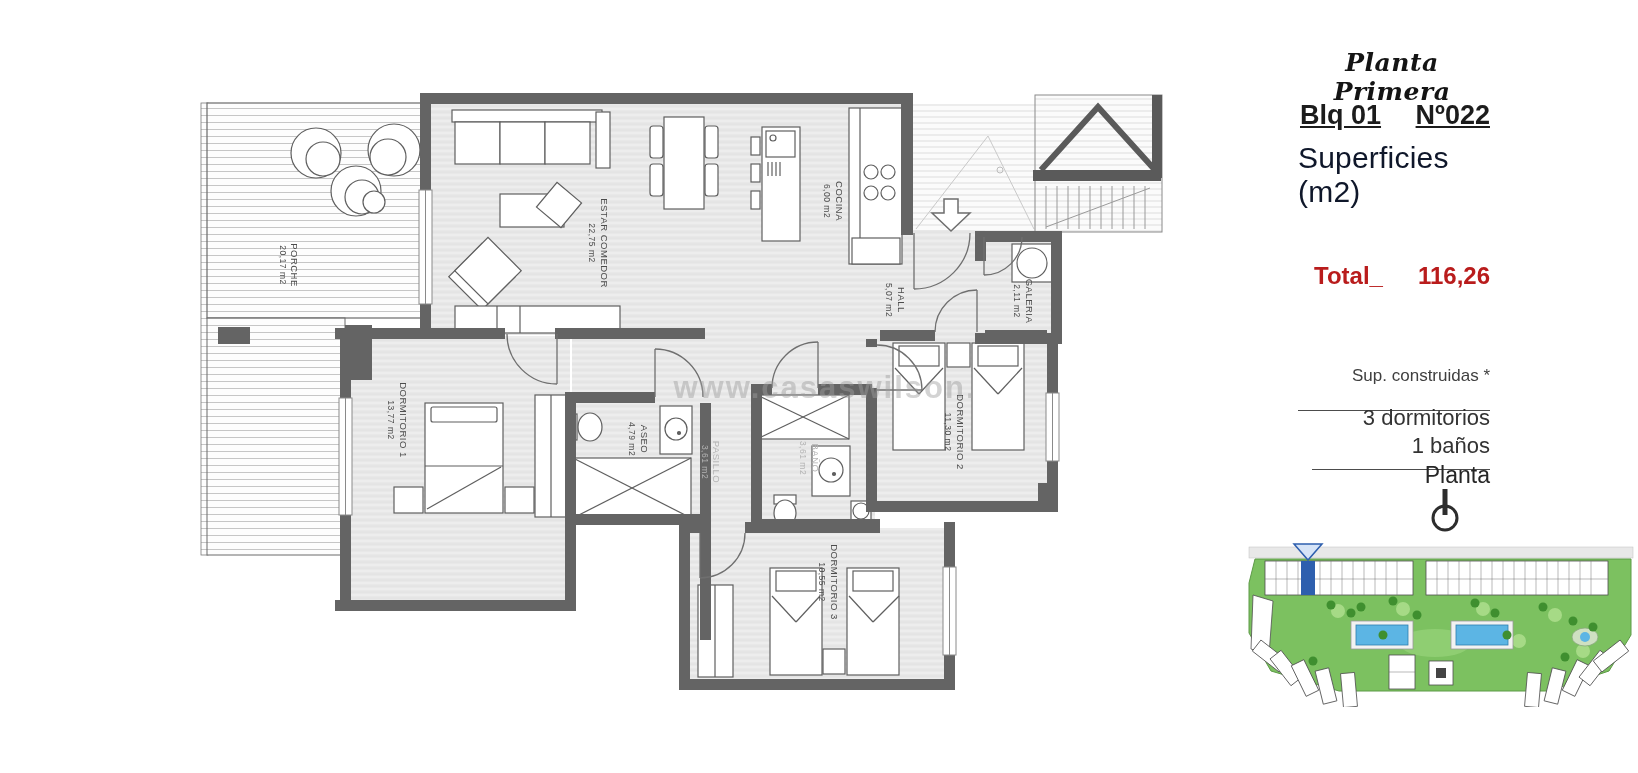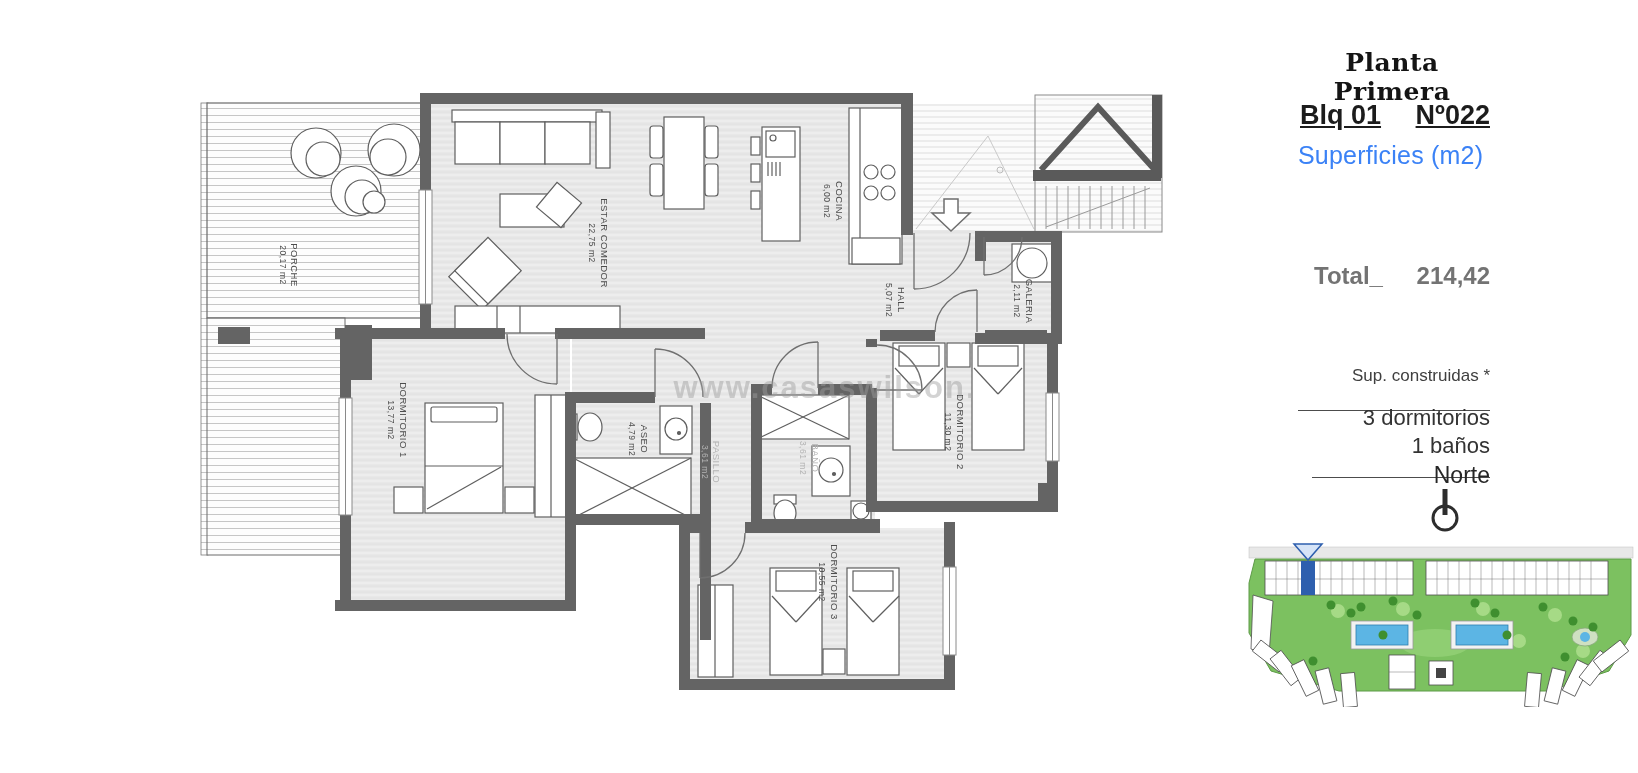--- a/index.html
+++ b/index.html
@@ -2,32 +2,32 @@
 <html><head>
 <meta charset="utf-8">
 <style>
   html,body{margin:0;padding:0;background:#fff;}
   .stage{position:relative;width:1638px;height:773px;background:#ffffff;overflow:hidden;
          font-family:"Liberation Sans",sans-serif;color:#333;}
   .plan-svg{position:absolute;left:0;top:0;}
   
   .sidebar{position:absolute;left:1292px;top:0;width:200px;height:773px;}
   .plan-title{position:absolute;top:48px;left:0;width:100%;text-align:center;
-              font-family:"DejaVu Serif",serif;font-weight:bold;
+              font-family:"DejaVu Serif",serif;font-style:italic;font-weight:bold;
               font-size:25px;color:#141414;letter-spacing:.5px;}
   .blq-row{position:absolute;top:100px;left:8px;right:2px;display:flex;justify-content:space-between;
            font-size:27px;font-weight:bold;color:#1c1c1c;text-decoration:underline;}
-  .superficies{position:absolute;top:141px;left:6px;font-size:25px;color:#3b82f6;letter-spacing:.2px;}
+  .superficies{position:absolute;top:141px;left:6px;font-size:30px;color:#0f172a;letter-spacing:.2px;}
   .surf-rows{position:absolute;top:192px;left:14px;right:2px;font-size:17px;color:#4a4a4a;line-height:29px;}
   .total-row{position:absolute;top:262px;left:22px;right:2px;display:flex;justify-content:space-between;
-             font-size:24px;font-weight:bold;color:#737373;}
+             font-size:24px;font-weight:bold;color:#b91c1c;}
   .sup-note{position:absolute;top:366px;left:6px;right:2px;text-align:right;font-size:17px;color:#3f3f3f;
             padding-bottom:24px;border-bottom:1.5px solid #4c4c4c;}
   .features{position:absolute;top:404px;left:20px;right:2px;text-align:right;font-size:22px;color:#333;
-            line-height:28px;padding-bottom:17px;border-bottom:1.5px solid #4c4c4c;}
+            line-height:28px;padding-bottom:9px;border-bottom:1.5px solid #4c4c4c;}
   .norte{position:absolute;top:462px;right:2px;text-align:right;font-size:23px;color:#262626;}
   .north-icon{position:absolute;top:487px;left:136px;}
   .minimap{position:absolute;left:1243px;top:543px;}
 </style>
 </head>
 <body>
 
 <div class="stage">
 
   <svg class="plan-svg" width="1240" height="773" viewBox="0 0 1240 773">
@@ -334,28 +334,28 @@
 
   <div class="sidebar">
     <div class="plan-title">Planta Primera</div>
     <div class="blq-row">
       <span>Blq 01</span>
       <span>Nº022</span>
     </div>
     <div class="superficies">Superficies (m2)</div>
     <div class="total-row">
       <span>Total_</span>
-      <span>214,42</span>
+      <span>116,26</span>
     </div>
     <div class="sup-note">Sup. construidas *</div>
     <div class="features">
       <div>3 dormitorios</div>
       <div>1 baños</div>
     </div>
-    <div class="norte">Norte</div>
+    <div class="norte">Planta</div>
     <svg class="north-icon" width="34" height="46">
       <line x1="17" y1="2" x2="17" y2="28" stroke="#2d2d2d" stroke-width="5"></line>
       <circle cx="17" cy="31" r="12" fill="none" stroke="#2d2d2d" stroke-width="3"></circle>
     </svg>
   </div>
 
   <svg class="minimap" width="396" height="164" viewBox="0 0 396 164">
     <rect x="0" y="0" width="396" height="164" fill="#ffffff"></rect>
     <rect x="6" y="4" width="384" height="11" fill="#e8e8e8" stroke="#c0c0c0" stroke-width="0.5"></rect>
     <polygon points="12,16 388,16 388,92 366,128 306,148 96,148 28,128 6,90 6,40" fill="#7cc160" stroke="#5d9a47" stroke-width="1"></polygon>

